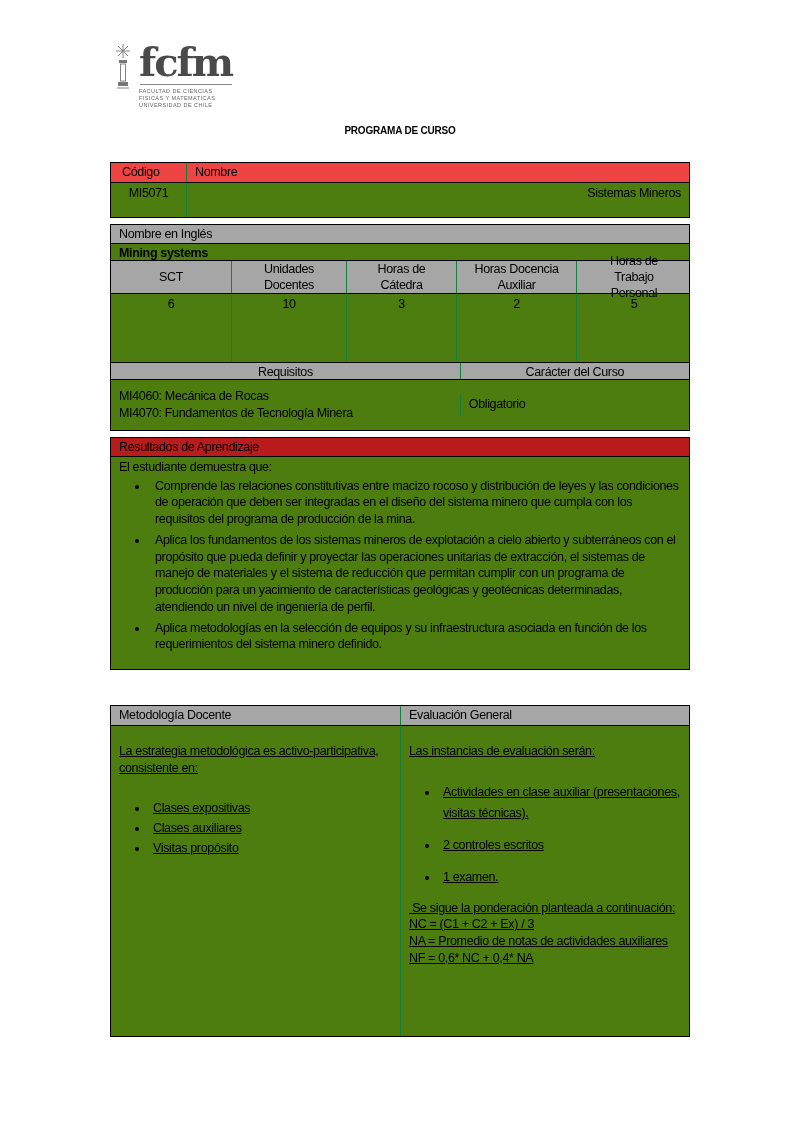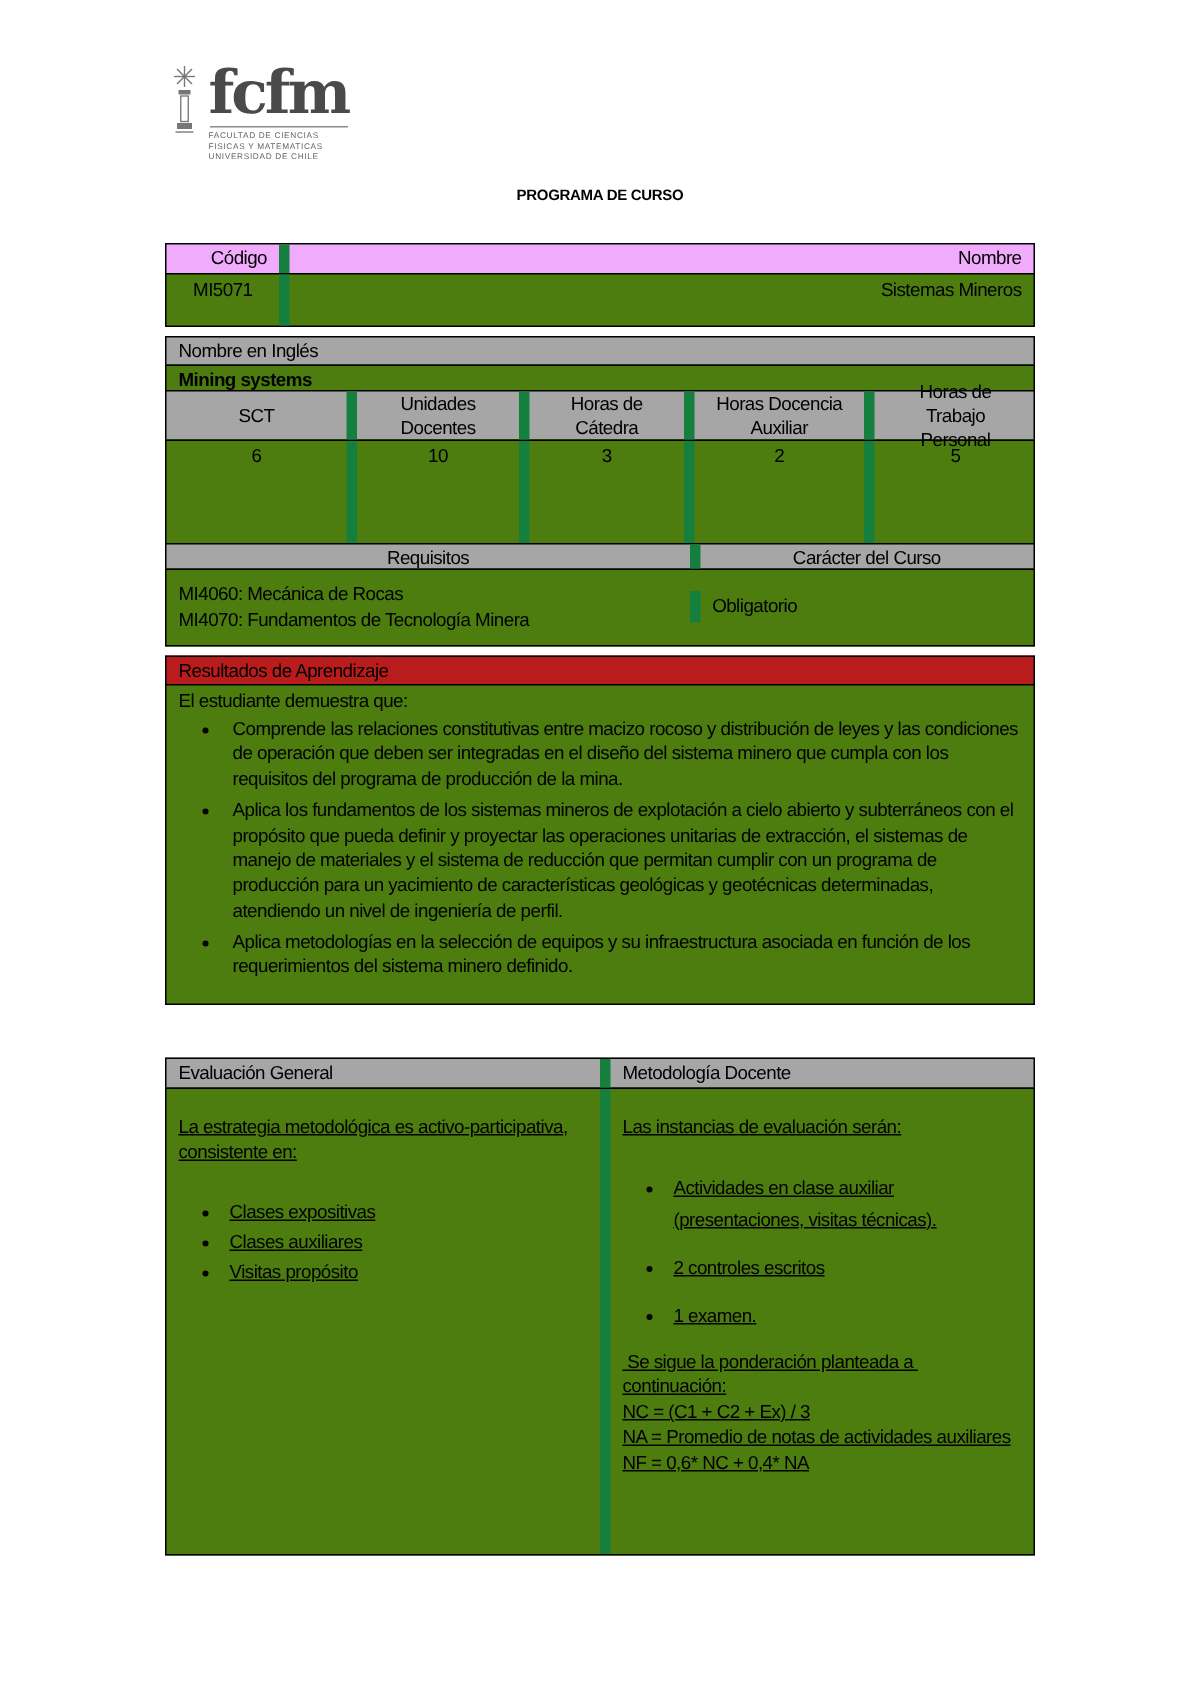--- a/index.html
+++ b/index.html
@@ -52,21 +52,21 @@
   .doc { position: absolute; left: 110px; width: 580px; }
   .doc1 { top: 162px; }
   .doc2 { top: 705px; }
 
   .row { display: flex; border: 1px solid #000; margin-top: -1px; background: #4d7c0f; }
   .row:first-child { margin-top: 0; }
   .gray { background: #a6a6a6; }
   .spacer { height: 7px; }
 
   .cell { padding: 1px 8px; }
-  .cell + .cell { border-left: 7px solid #15803d; }
+  .cell + .cell { border-left: 1px solid #15803d; }
 
   .bar { height: 18px; padding: 1px 8px; }
 
   .hd-codigo { width: 75px; padding-left: 11px; }
   .hd-nombre { flex: 1; }
 
   .row-code-val { height: 36px; }
   .v-codigo { width: 75px; text-align: center; padding-top: 2px; }
   .v-nombre { flex: 1; text-align: right; padding-top: 2px; }
 
@@ -131,21 +131,21 @@
         <div>FISICAS Y MATEMATICAS</div>
         <div>UNIVERSIDAD DE CHILE</div>
       </div>
     </div>
   </div>
 
   <div class="title">PROGRAMA DE CURSO</div>
 
   <div class="doc doc1">
 
-    <div class="row gray" style="background-color: #f0abfc; text-align: right;">
+    <div class="row gray" style="background-color: #ef4444;">
       <div class="cell hd-codigo">Código</div>
       <div class="cell hd-nombre">Nombre</div>
     </div>
 
     <div class="row row-code-val">
       <div class="cell v-codigo">MI5071</div>
       <div class="cell v-nombre">Sistemas Mineros</div>
     </div>
 
     <div class="spacer"></div>
@@ -201,22 +201,22 @@
           <li>Aplica los fundamentos de los sistemas mineros de explotación a cielo abierto y subterráneos con el propósito que pueda definir y proyectar las operaciones unitarias de extracción, el sistemas de manejo de materiales y el sistema de reducción que permitan cumplir con un programa de producción para un yacimiento de características geológicas y geotécnicas determinadas, atendiendo un nivel de ingeniería de perfil.</li>
           <li>Aplica metodologías en la selección de equipos y su infraestructura asociada en función de los requerimientos del sistema minero definido.</li>
         </ul>
       </div>
     </div>
   </div>
 
   <div class="doc doc2">
 
     <div class="row gray" style="background-color: rgb(166, 166, 166);">
+      <div class="cell m-head-left">Metodología Docente</div>
       <div class="cell m-head-right">Evaluación General</div>
-      <div class="cell m-head-left">Metodología Docente</div>
     </div>
 
     <div class="row row-two-body">
 
       <div class="cell tb-left">
         <div>La estrategia metodológica es activo-participativa, consistente en:</div>
         <ul class="m-list">
           <li>Clases expositivas</li>
           <li>Clases auxiliares</li>
           <li>Visitas propósito</li>

